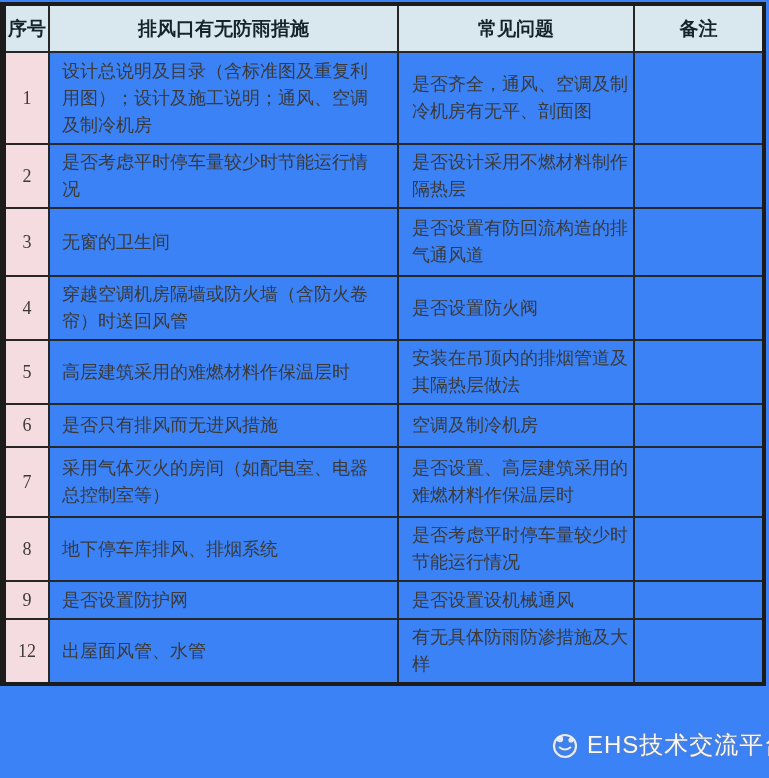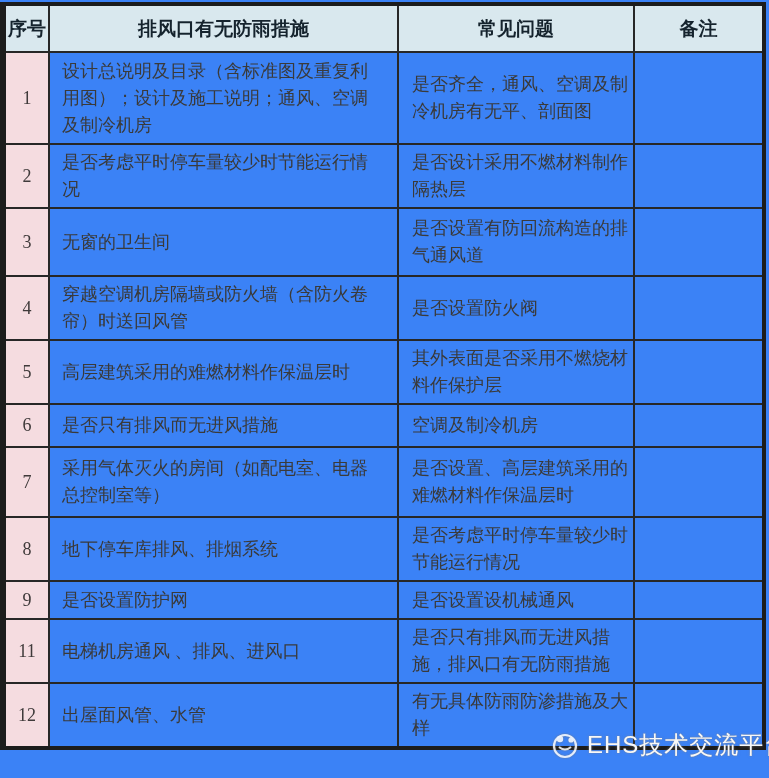--- a/index.html
+++ b/index.html
@@ -121,21 +121,21 @@
       </tr>
       <tr>
         <td class="no-cell">4</td>
         <td>穿越空调机房隔墙或防火墙（含防火卷帘）时送回风管</td>
         <td class="problem-cell">是否设置防火阀</td>
         <td></td>
       </tr>
       <tr>
         <td class="no-cell">5</td>
         <td>高层建筑采用的难燃材料作保温层时</td>
-        <td class="problem-cell">其外表面是否采用不燃烧材料作保护层</td>
+        <td class="problem-cell">安装在吊顶内的排烟管道及其隔热层做法</td>
         <td></td>
       </tr>
       <tr>
         <td class="no-cell">6</td>
         <td>是否只有排风而无进风措施</td>
         <td class="problem-cell">空调及制冷机房</td>
         <td></td>
       </tr>
       <tr>
         <td class="no-cell">7</td>
@@ -149,26 +149,20 @@
         <td class="problem-cell">是否考虑平时停车量较少时节能运行情况</td>
         <td></td>
       </tr>
       <tr>
         <td class="no-cell">9</td>
         <td>是否设置防护网</td>
         <td class="problem-cell">是否设置设机械通风</td>
         <td></td>
       </tr>
       <tr>
-        <td class="no-cell">11</td>
-        <td>电梯机房通风 、排风、进风口</td>
-        <td class="problem-cell">是否只有排风而无进风措施，排风口有无防雨措施</td>
-        <td></td>
-      </tr>
-      <tr>
         <td class="no-cell">12</td>
         <td>出屋面风管、水管</td>
         <td class="problem-cell">有无具体防雨防渗措施及大样</td>
         <td></td>
       </tr>
 
     </tbody>
   </table>
 
   <div class="watermark">

